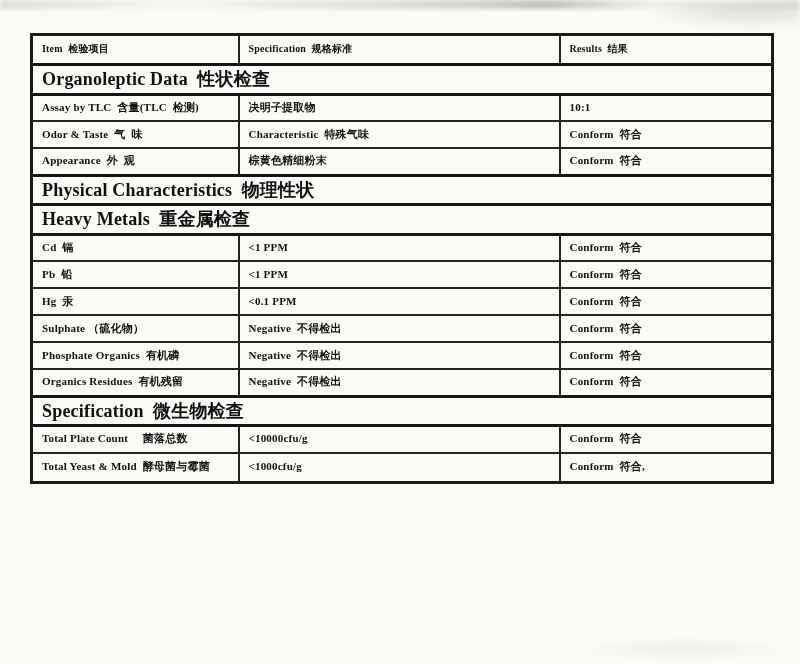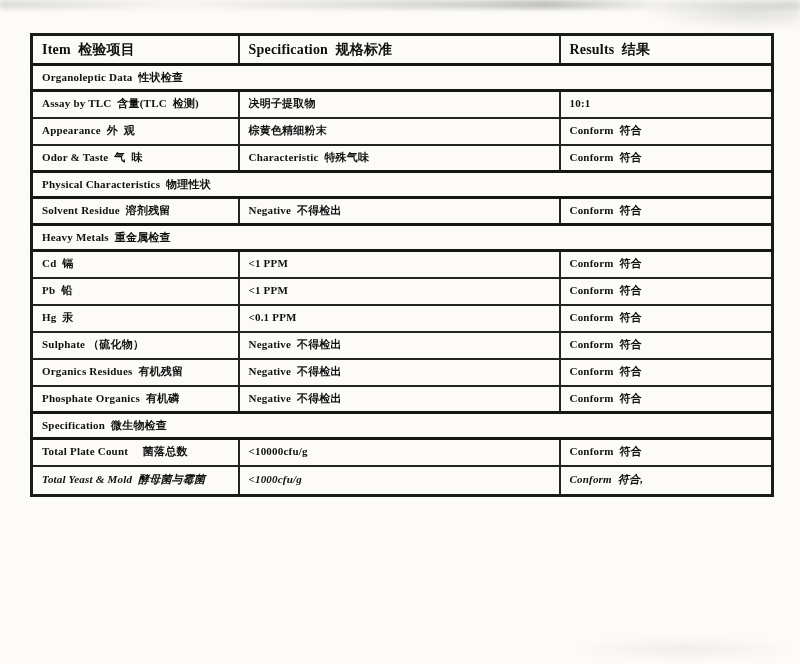--- a/index.html
+++ b/index.html
@@ -52,28 +52,28 @@
     font-size: 11px;
     font-weight: 700;
     text-align: left;
     vertical-align: middle;
     white-space: pre-wrap;
     letter-spacing: 0.2px;
     line-height: 1.25;
   }
   tr { height: 27px; }
   tr.hdr { height: 30px; }
-  tr.hdr th { font-size: 14px; }
+  tr.hdr th { font-size: 10px; }
   tr.sec { height: 26px; }
   tr.sec td {
     border-top: 3px solid #161616;
     border-bottom: 3px solid #161616;
-    font-size: 11px;
+    font-size: 18px;
   }
-  tr.last { height: 30px; font-style: italic; }
+  tr.last { height: 30px; }
 </style>
 </head>
 <body>
 
 <div class="page">
   <div class="smudge-top"></div>
   <div class="smudge-topright"></div>
   <div class="smudge-bottomright"></div>
 
   <table class="coa">
@@ -91,37 +91,32 @@
 
       <tr class="sec">
         <td colspan="3">Organoleptic Data  性状检查</td>
       </tr>
       <tr>
         <td>Assay by TLC  含量(TLC  检测)</td>
         <td>决明子提取物</td>
         <td>10:1</td>
       </tr>
       <tr>
-        <td>Appearance  外  观</td>
-        <td>棕黄色精细粉末</td>
+        <td>Odor &amp; Taste  气  味</td>
+        <td>Characteristic  特殊气味</td>
         <td>Conform  符合</td>
       </tr>
       <tr>
-        <td>Odor &amp; Taste  气  味</td>
-        <td>Characteristic  特殊气味</td>
+        <td>Appearance  外  观</td>
+        <td>棕黄色精细粉末</td>
         <td>Conform  符合</td>
       </tr>
 
       <tr class="sec">
         <td colspan="3">Physical Characteristics  物理性状</td>
-      </tr>
-      <tr>
-        <td>Solvent Residue  溶剂残留</td>
-        <td>Negative  不得检出</td>
-        <td>Conform  符合</td>
       </tr>
 
       <tr class="sec">
         <td colspan="3">Heavy Metals  重金属检查</td>
       </tr>
       <tr>
         <td>Cd  镉</td>
         <td>&lt;1 PPM</td>
         <td>Conform  符合</td>
       </tr>
@@ -134,26 +129,26 @@
         <td>Hg  汞</td>
         <td>&lt;0.1 PPM</td>
         <td>Conform  符合</td>
       </tr>
       <tr>
         <td>Sulphate （硫化物）</td>
         <td>Negative  不得检出</td>
         <td>Conform  符合</td>
       </tr>
       <tr>
-        <td>Organics Residues  有机残留</td>
+        <td>Phosphate Organics  有机磷</td>
         <td>Negative  不得检出</td>
         <td>Conform  符合</td>
       </tr>
       <tr>
-        <td>Phosphate Organics  有机磷</td>
+        <td>Organics Residues  有机残留</td>
         <td>Negative  不得检出</td>
         <td>Conform  符合</td>
       </tr>
 
       <tr class="sec">
         <td colspan="3">Specification  微生物检查</td>
       </tr>
       <tr>
         <td>Total Plate Count     菌落总数</td>
         <td>&lt;10000cfu/g</td>

